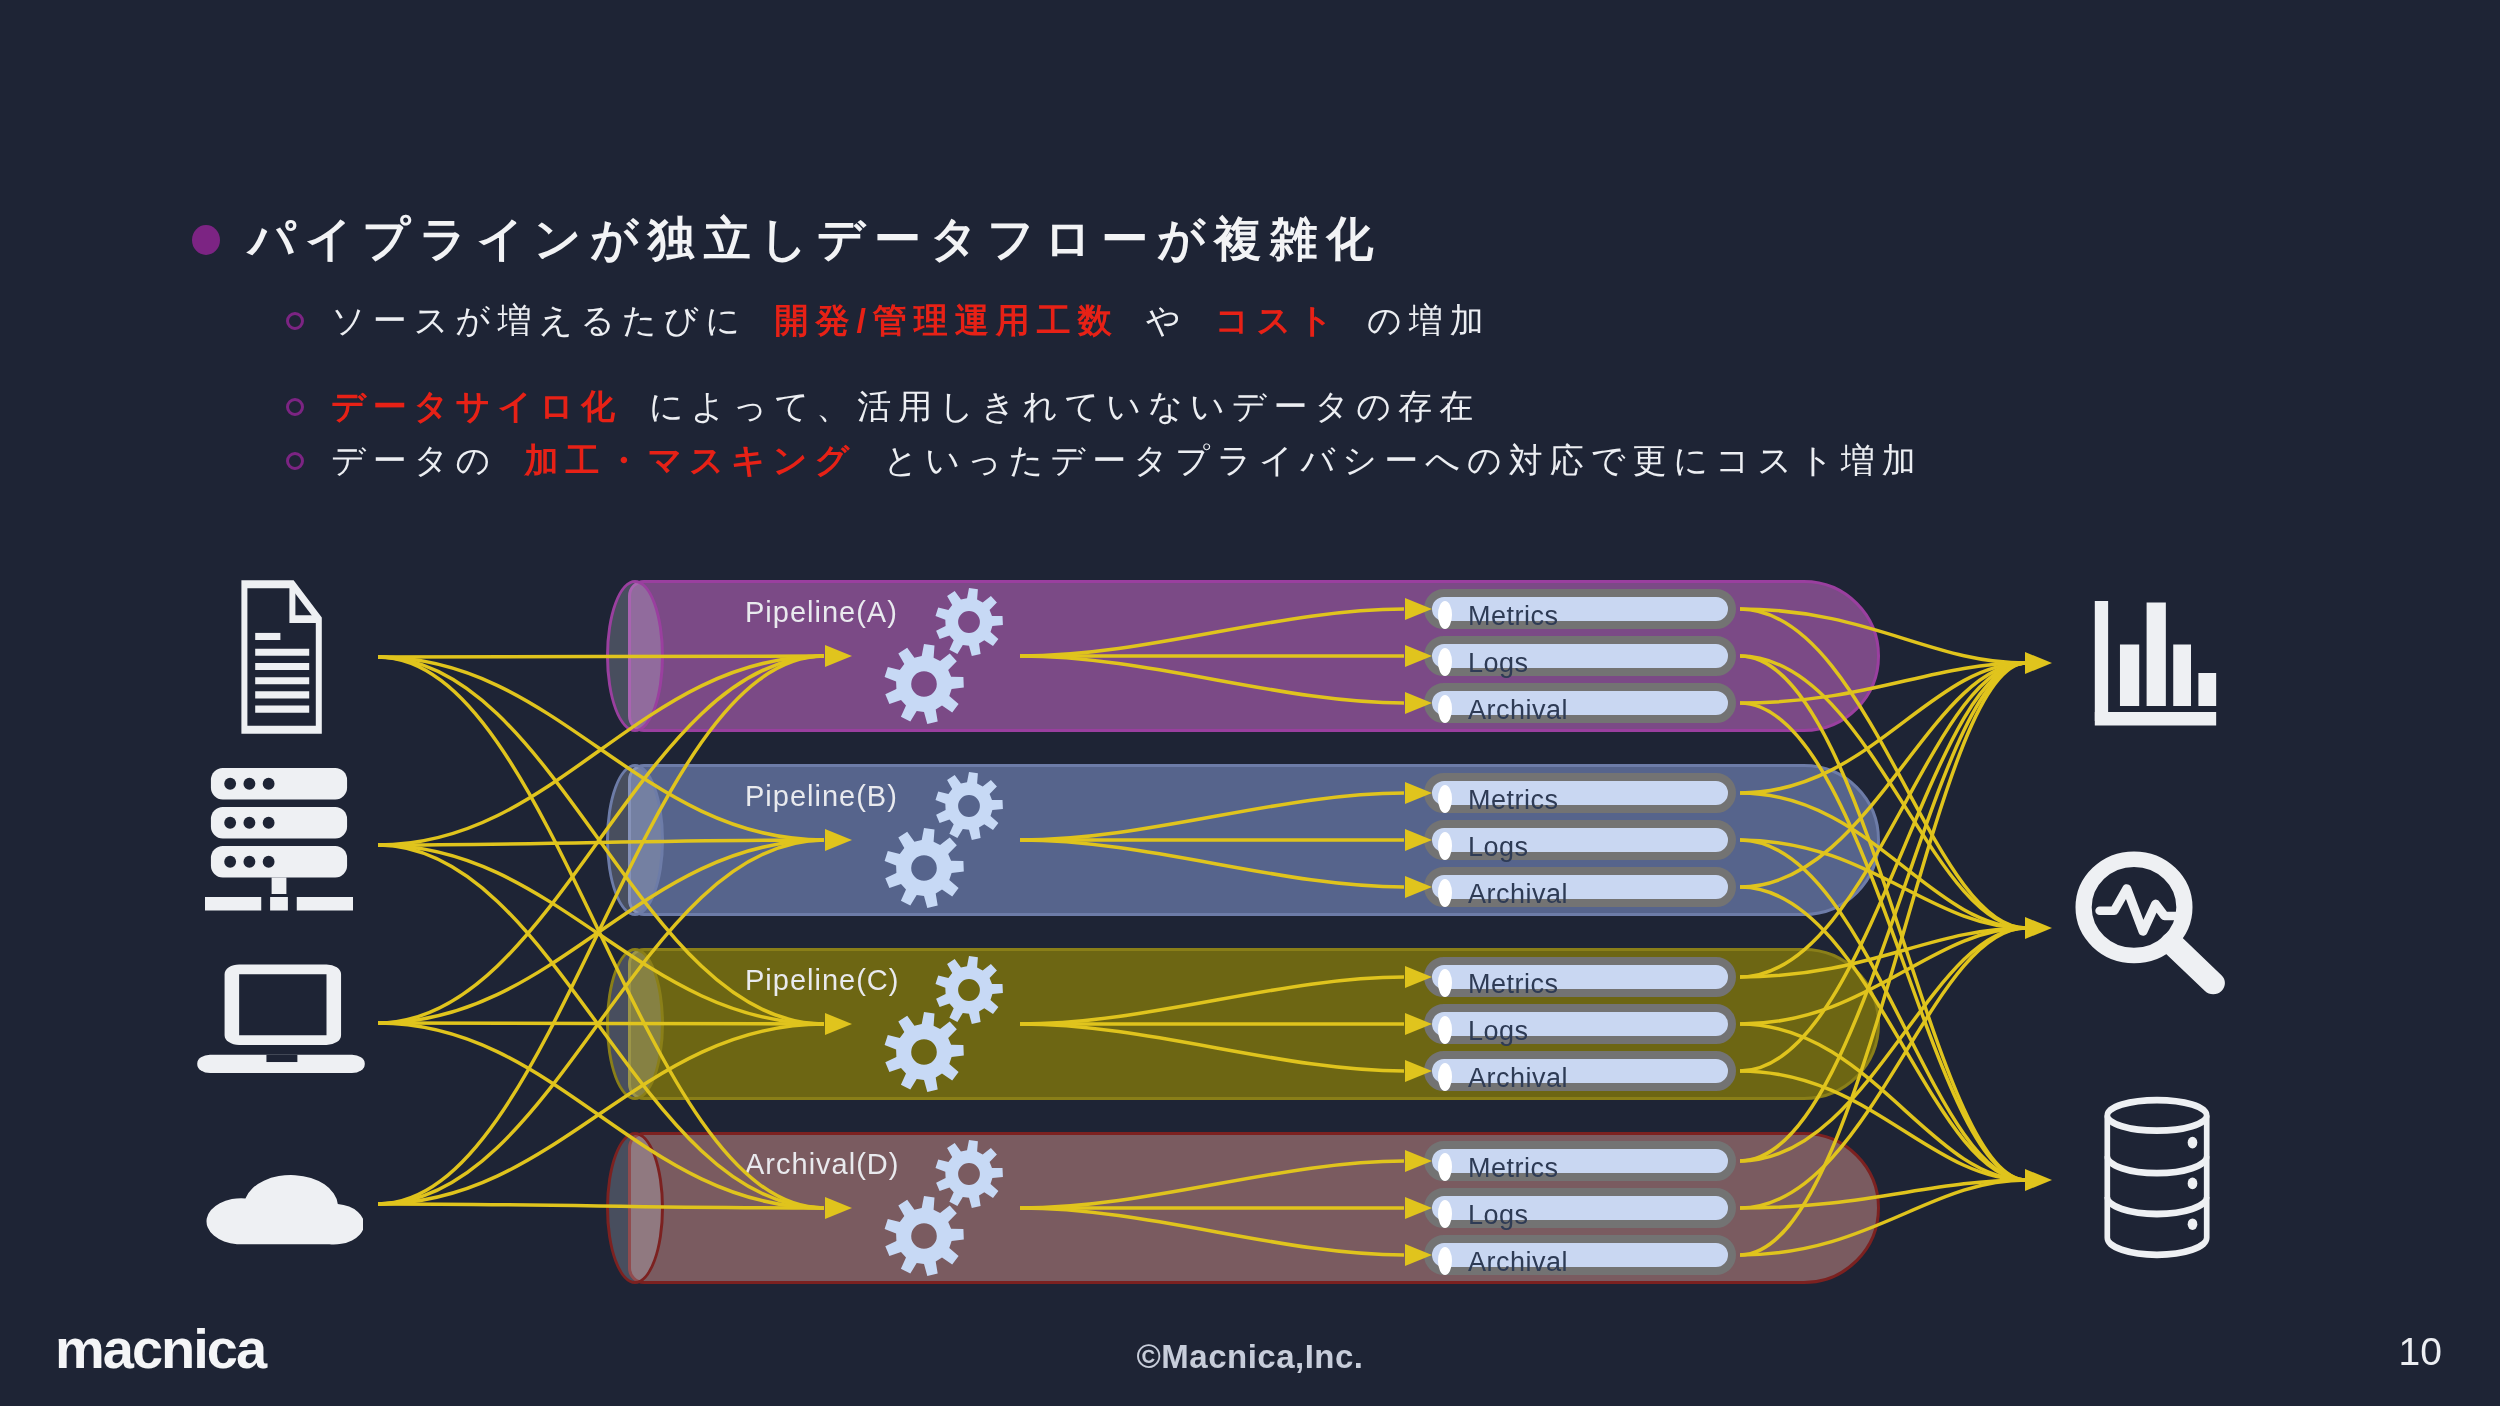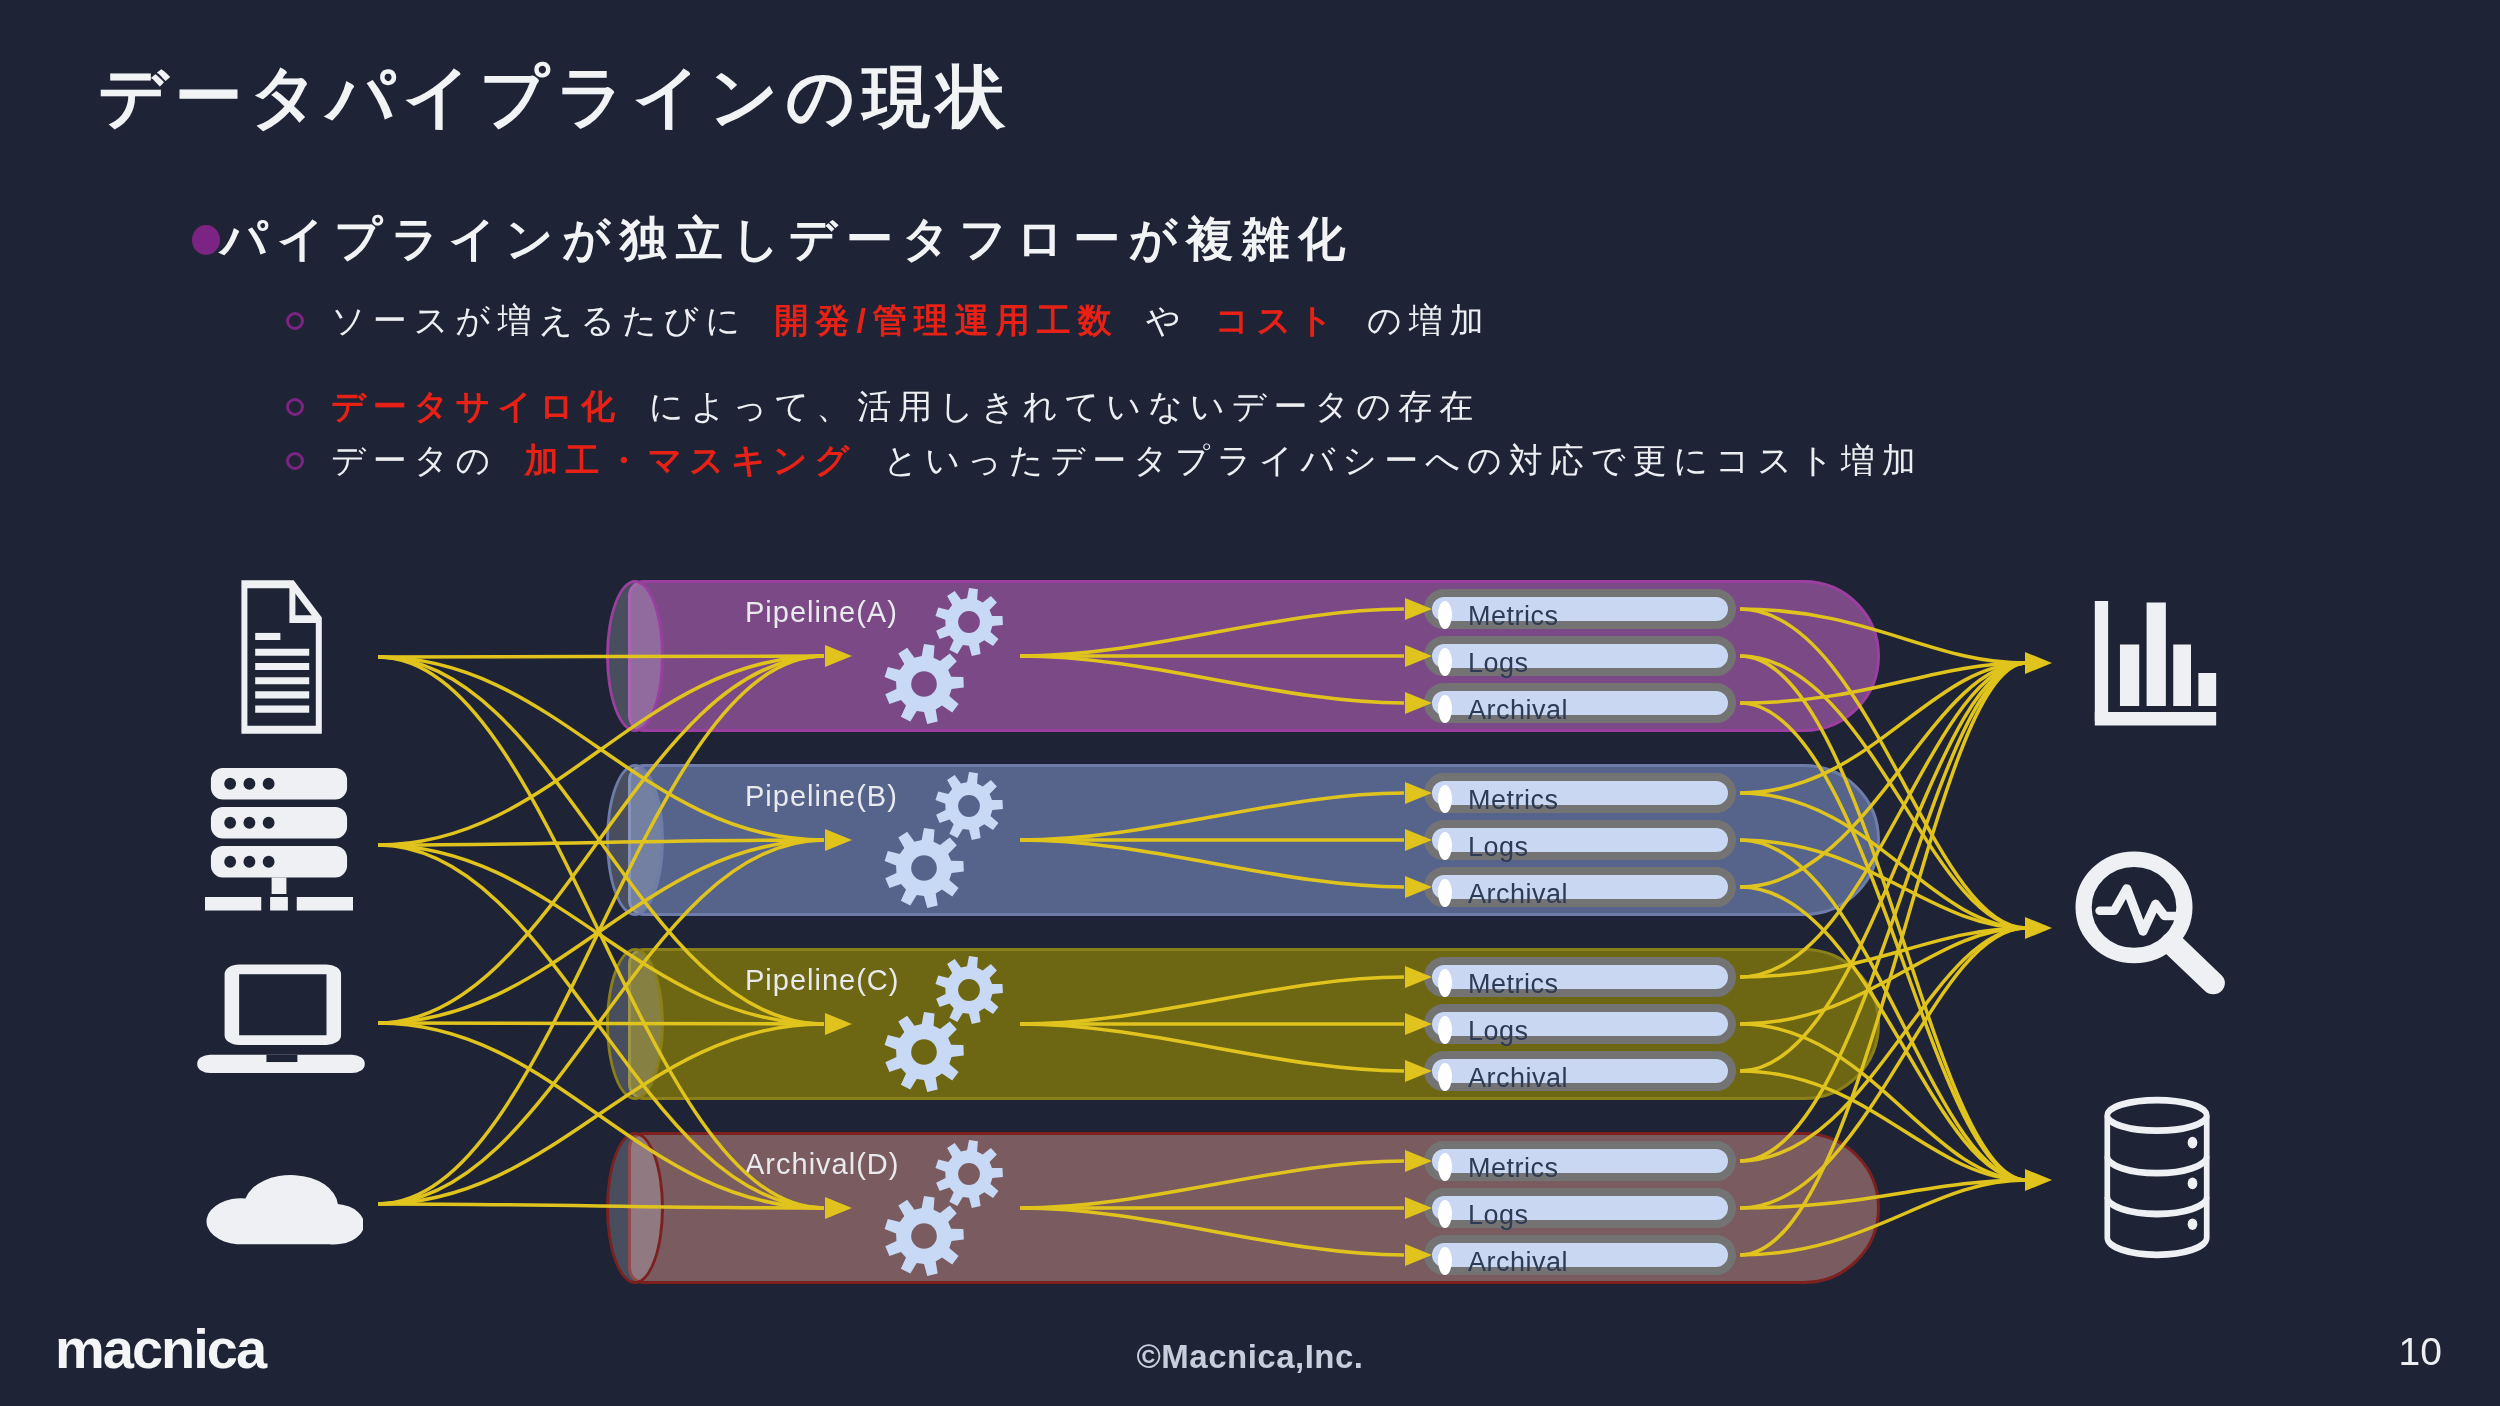--- a/index.html
+++ b/index.html
@@ -9,21 +9,21 @@
   html,body{margin:0;padding:0;background:#000;}
   .slide{
     position:relative; width:2500px; height:1406px; overflow:hidden;
     background:var(--bg); font-family:"Liberation Sans", sans-serif;
   }
   .title{
     position:absolute; left:98px; top:52px; font-size:68px; font-weight:bold;
     color:#f2f3f5; letter-spacing:7px;
   }
   .heading{
-    position:absolute; left:192px; top:208px; display:flex; align-items:center; 
+    position:absolute; left:192px; top:208px; display:flex; align-items:center; gap:28px;
   }
   .dot{ width:28px; height:30px; border-radius:50%; background:var(--purple); flex:0 0 auto; }
   .heading-text{ font-size:47px; font-weight:bold; color:#f2f3f5; letter-spacing:9px; }
   .point{
     position:absolute; left:286px; height:50px; display:flex; align-items:center; gap:27px;
     white-space:nowrap;
   }
   .marker{ width:12px; height:12px; border-radius:50%; border:3px solid var(--purple); flex:0 0 auto; }
   .pt{ font-size:34px; color:#eceef2; letter-spacing:7px; }
   .pt.em{ color:var(--red); font-weight:bold; }
@@ -68,21 +68,20 @@
     font-size:33px; font-weight:bold; color:#c7cdda; letter-spacing:0.5px;
   }
   .page-number{
     position:absolute; right:58px; top:1330px; font-size:39px; color:#eceef2;
   }
 </style>
 </head>
 <body>
 
 <div class="slide">
-  <div class="title">データパイプラインの現状</div>
 
   <div class="heading">
     <span class="dot"></span>
     <span class="heading-text">パイプラインが独立しデータフローが複雑化</span>
   </div>
 
   <div id="points">
       <div class="point" style="top: 296px;">
         <span class="marker"></span>
         <span class="pt">ソースが増えるたびに</span>

